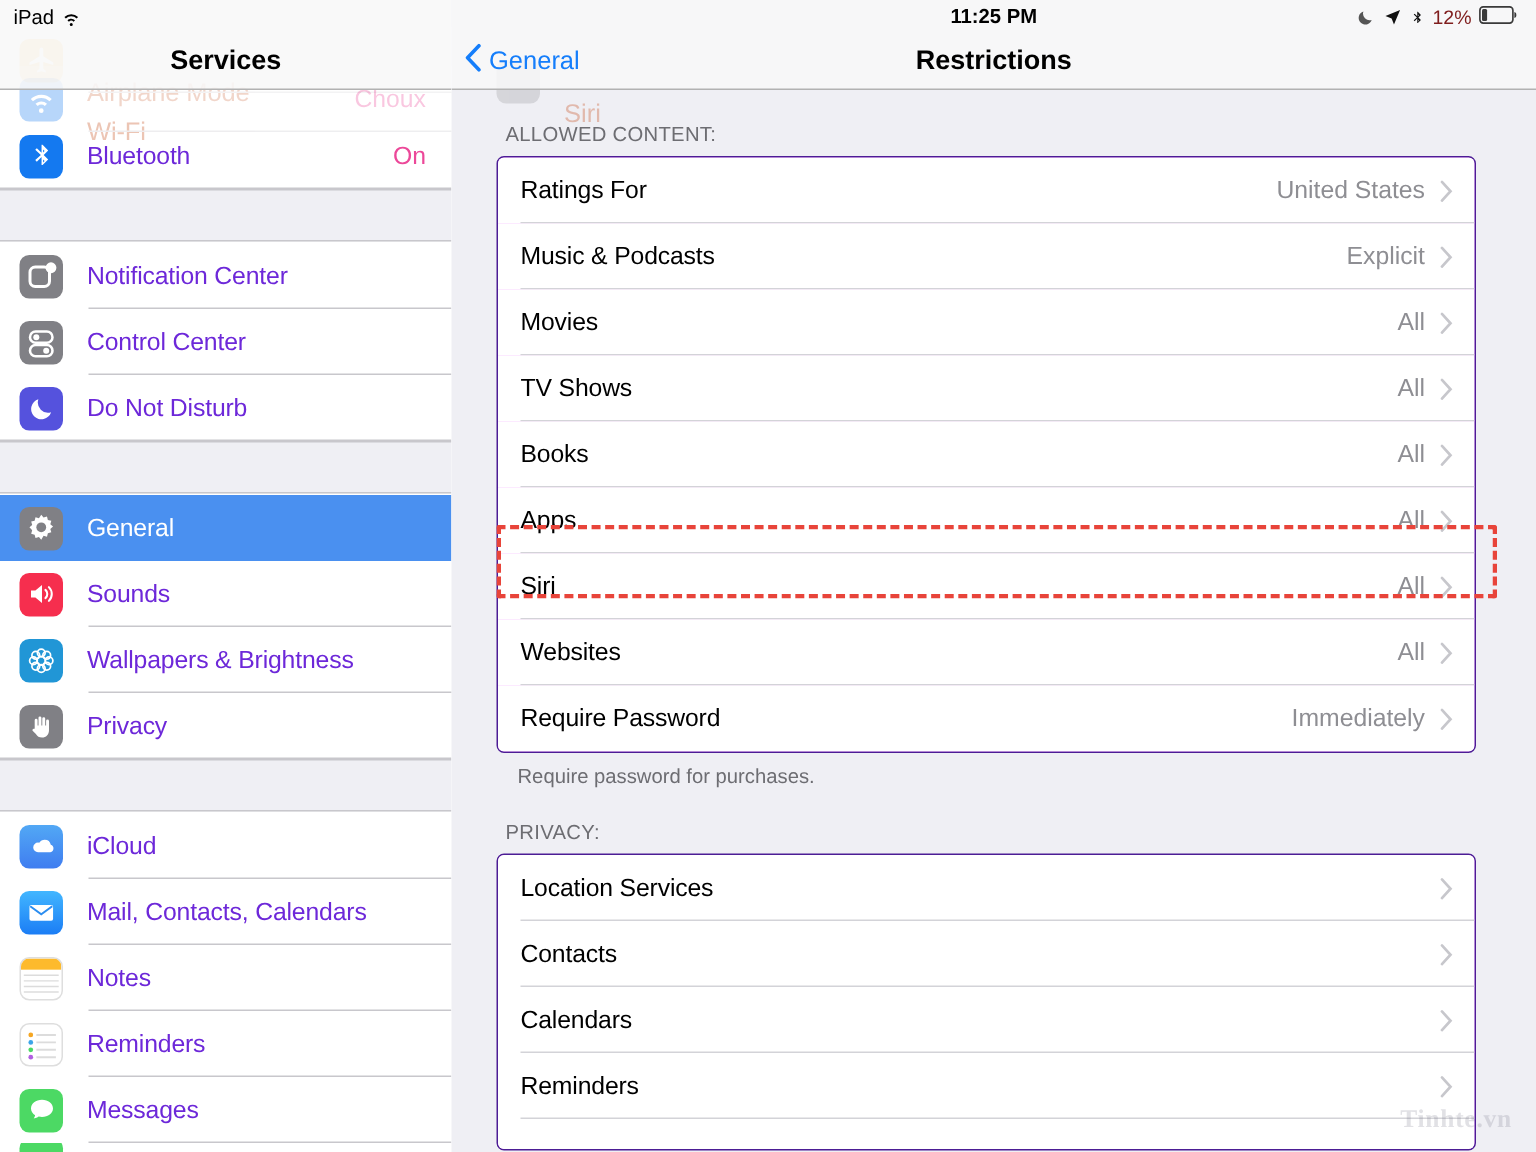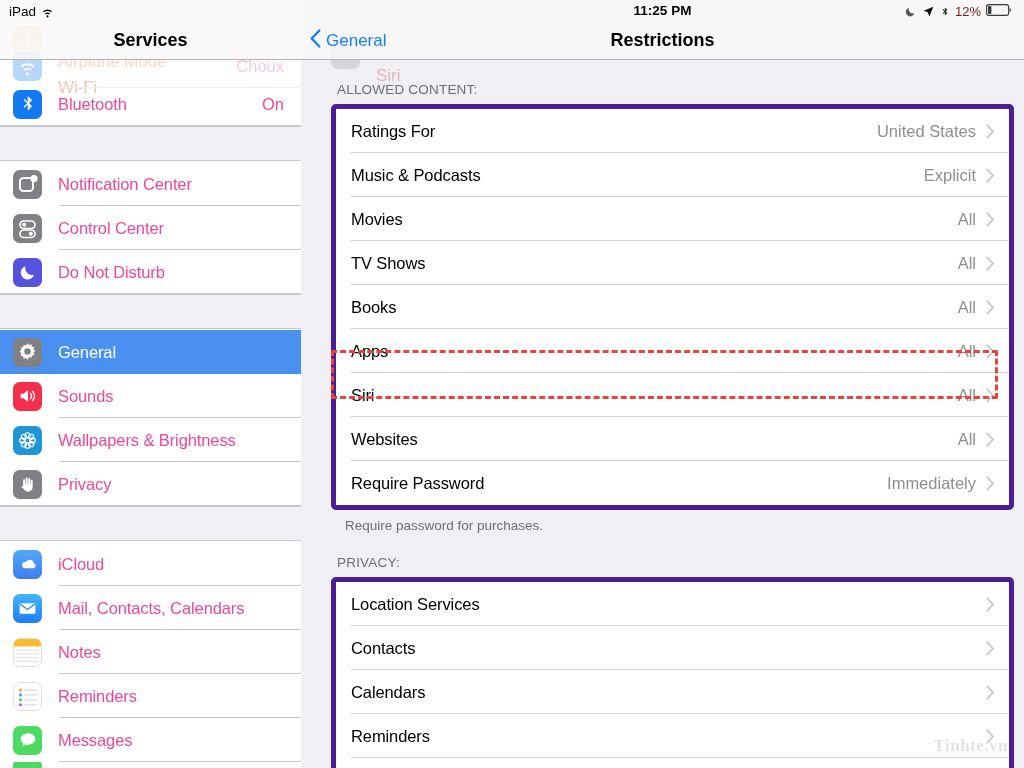--- a/index.html
+++ b/index.html
@@ -38,21 +38,21 @@
   .sb-row.selected { background: #4a90f0; }
   .sb-row.selected::after { background: transparent; }
   .sb-row.selected .sb-label { color: #ffffff; }
 
   .sb-icon {
     width: 29px; height: 29px; border-radius: 6.5px;
     flex: 0 0 29px; position: relative; overflow: hidden;
     display: flex; align-items: center; justify-content: center;
   }
   .sb-label {
-    margin-left: 16px; font-size: 16.5px; color: #ec4899; letter-spacing: -0.1px;
+    margin-left: 16px; font-size: 16.5px; color: #6d28d9; letter-spacing: -0.1px;
     white-space: nowrap;
   }
   .sb-value {
     margin-left: auto; margin-right: 17px; font-size: 16.5px; color: #ec4899;
   }
 
   
   .ic-airplane { background: #FF9500; }
   .ic-wifi { background: #1479f0; }
   .ic-bt { background: #1479f0; }
@@ -122,24 +122,24 @@
   .ghost { position: absolute; opacity: 0.30; z-index: 1; }
   .ghost-text { color: #c2410c; font-size: 17px; margin-top: 44px; }
 
   
   #detail-scroll { position: absolute; left: 0; top: 60px; right: 0; bottom: 0; }
   .section-header {
     font-size: 13.5px; color: #6d6d72; letter-spacing: 0.2px;
     padding: 22px 0 7px 36px; text-transform: uppercase;
   }
   .card {
-    margin: 0 10px 0 30px;
+    margin: 0 40px 0 30px;
     background: #f0abfc;
     border-radius: 5px;
-    border: 5px solid #4c1d95;
+    border: 1px solid #4c1d95;
     overflow: hidden;
   }
   .row {
     position: relative; display: flex; align-items: center;
     height: 44px; padding: 0 14px 0 15px; background: #fff;
   }
   .row::after {
     content:""; position:absolute; left:15px; right:0; bottom:0; height:1px; background:#d3d3d8;
   }
   .row.last::after { display: none; }

